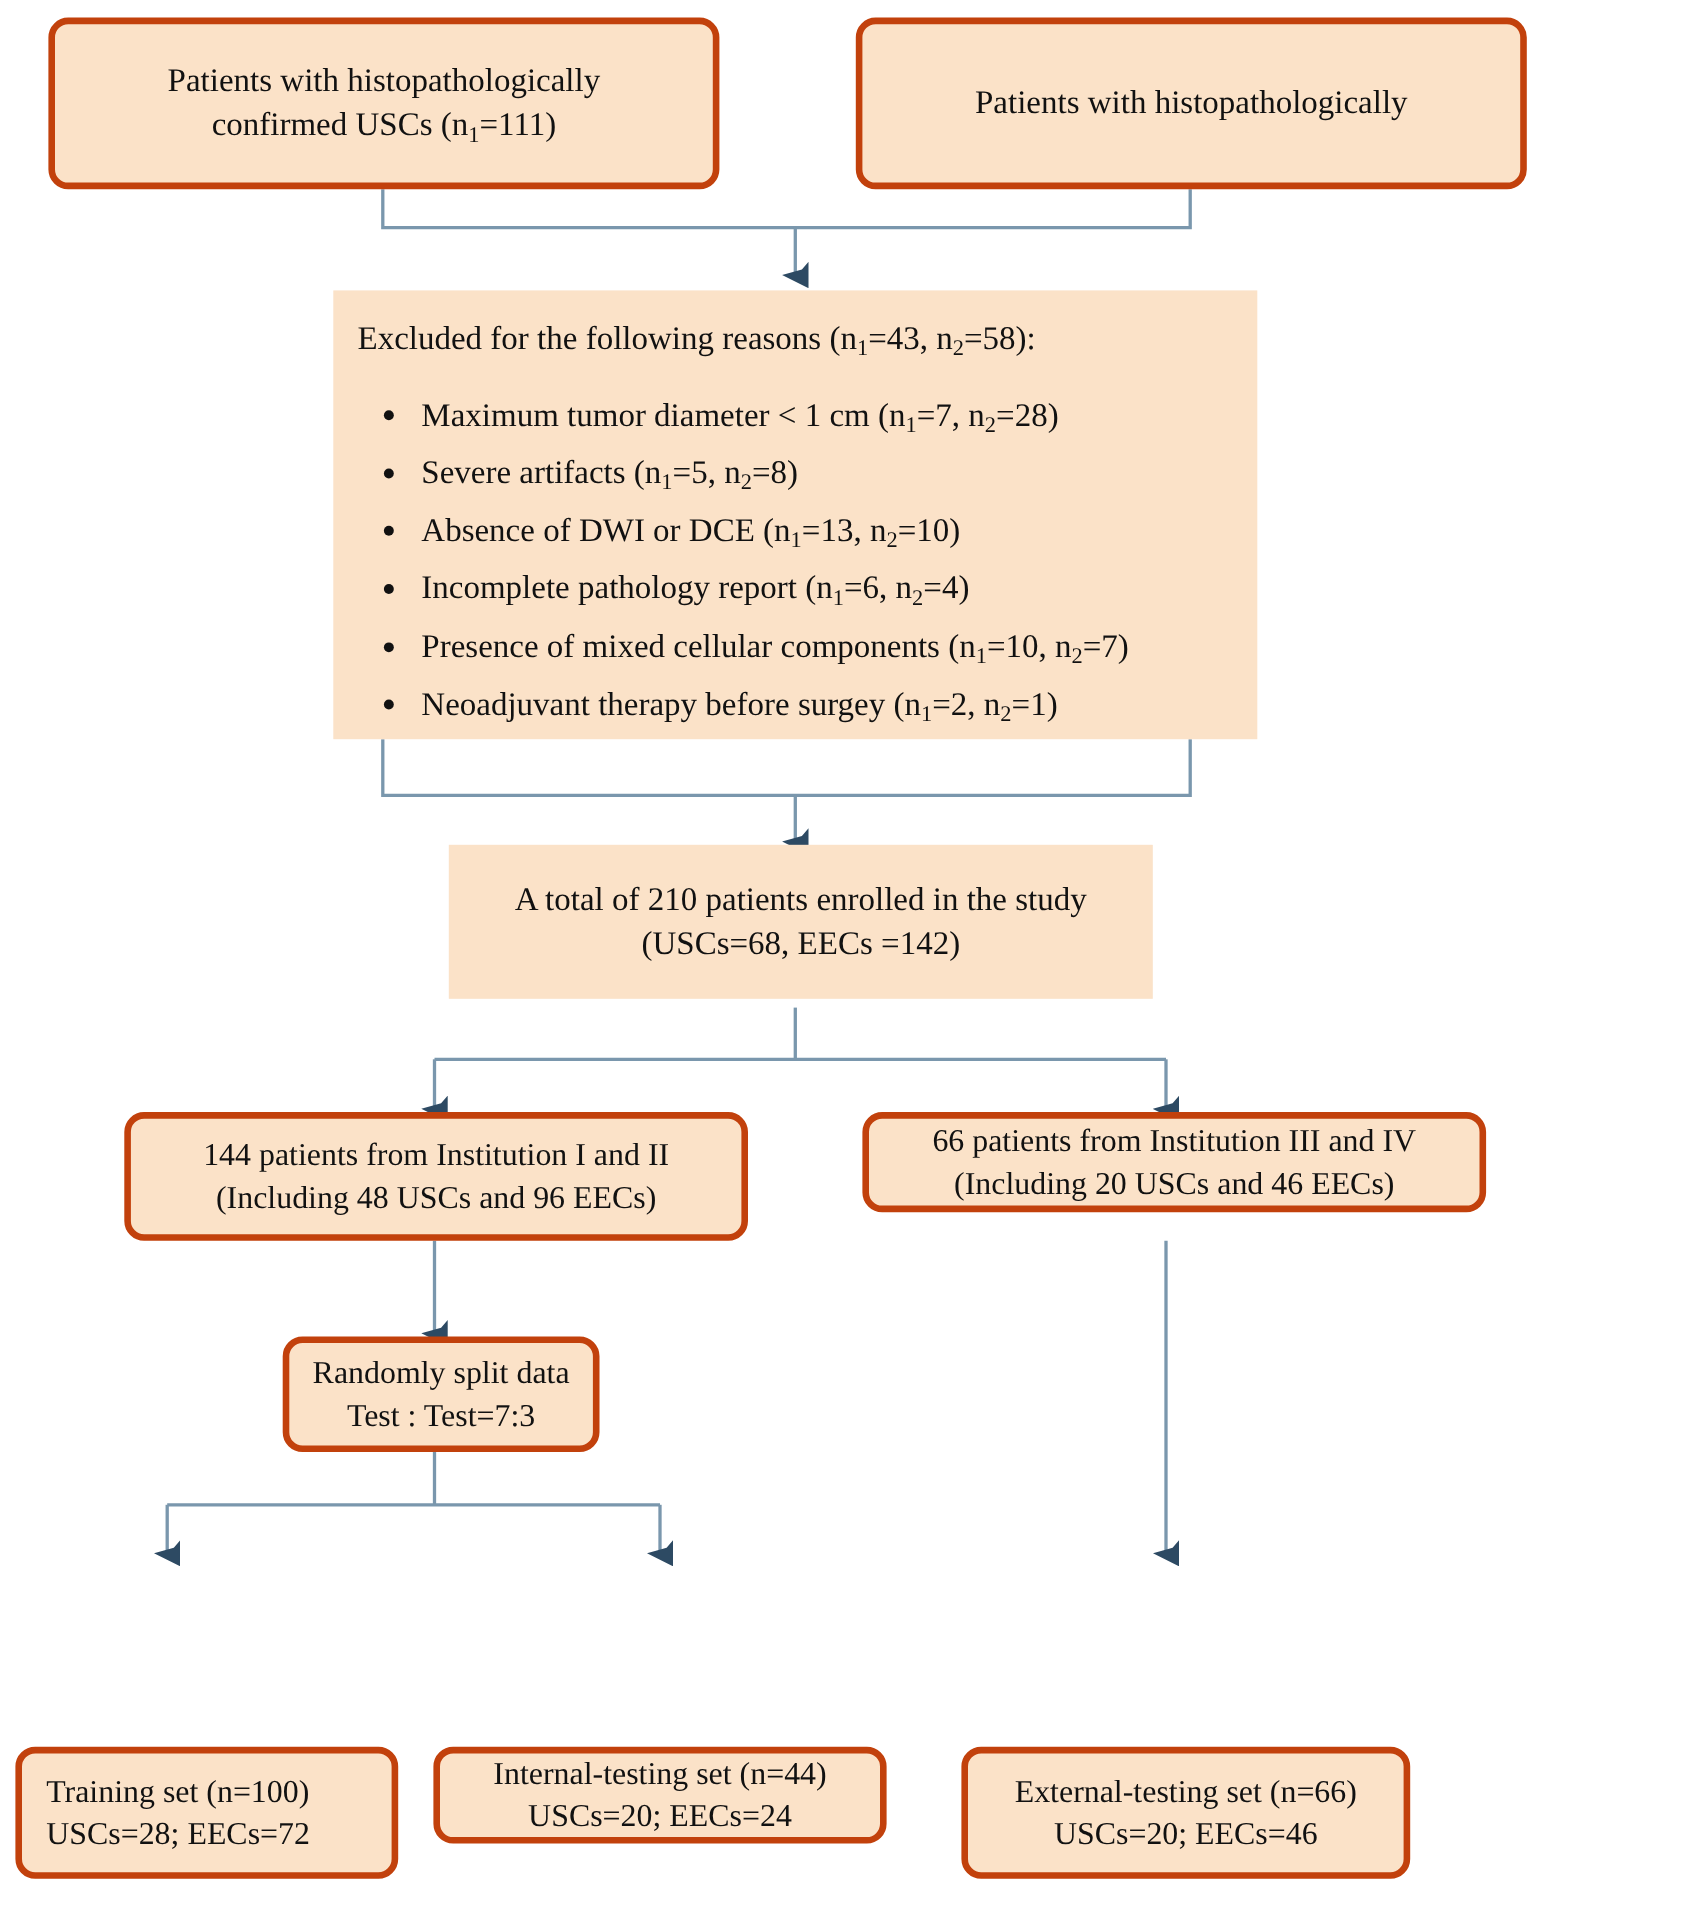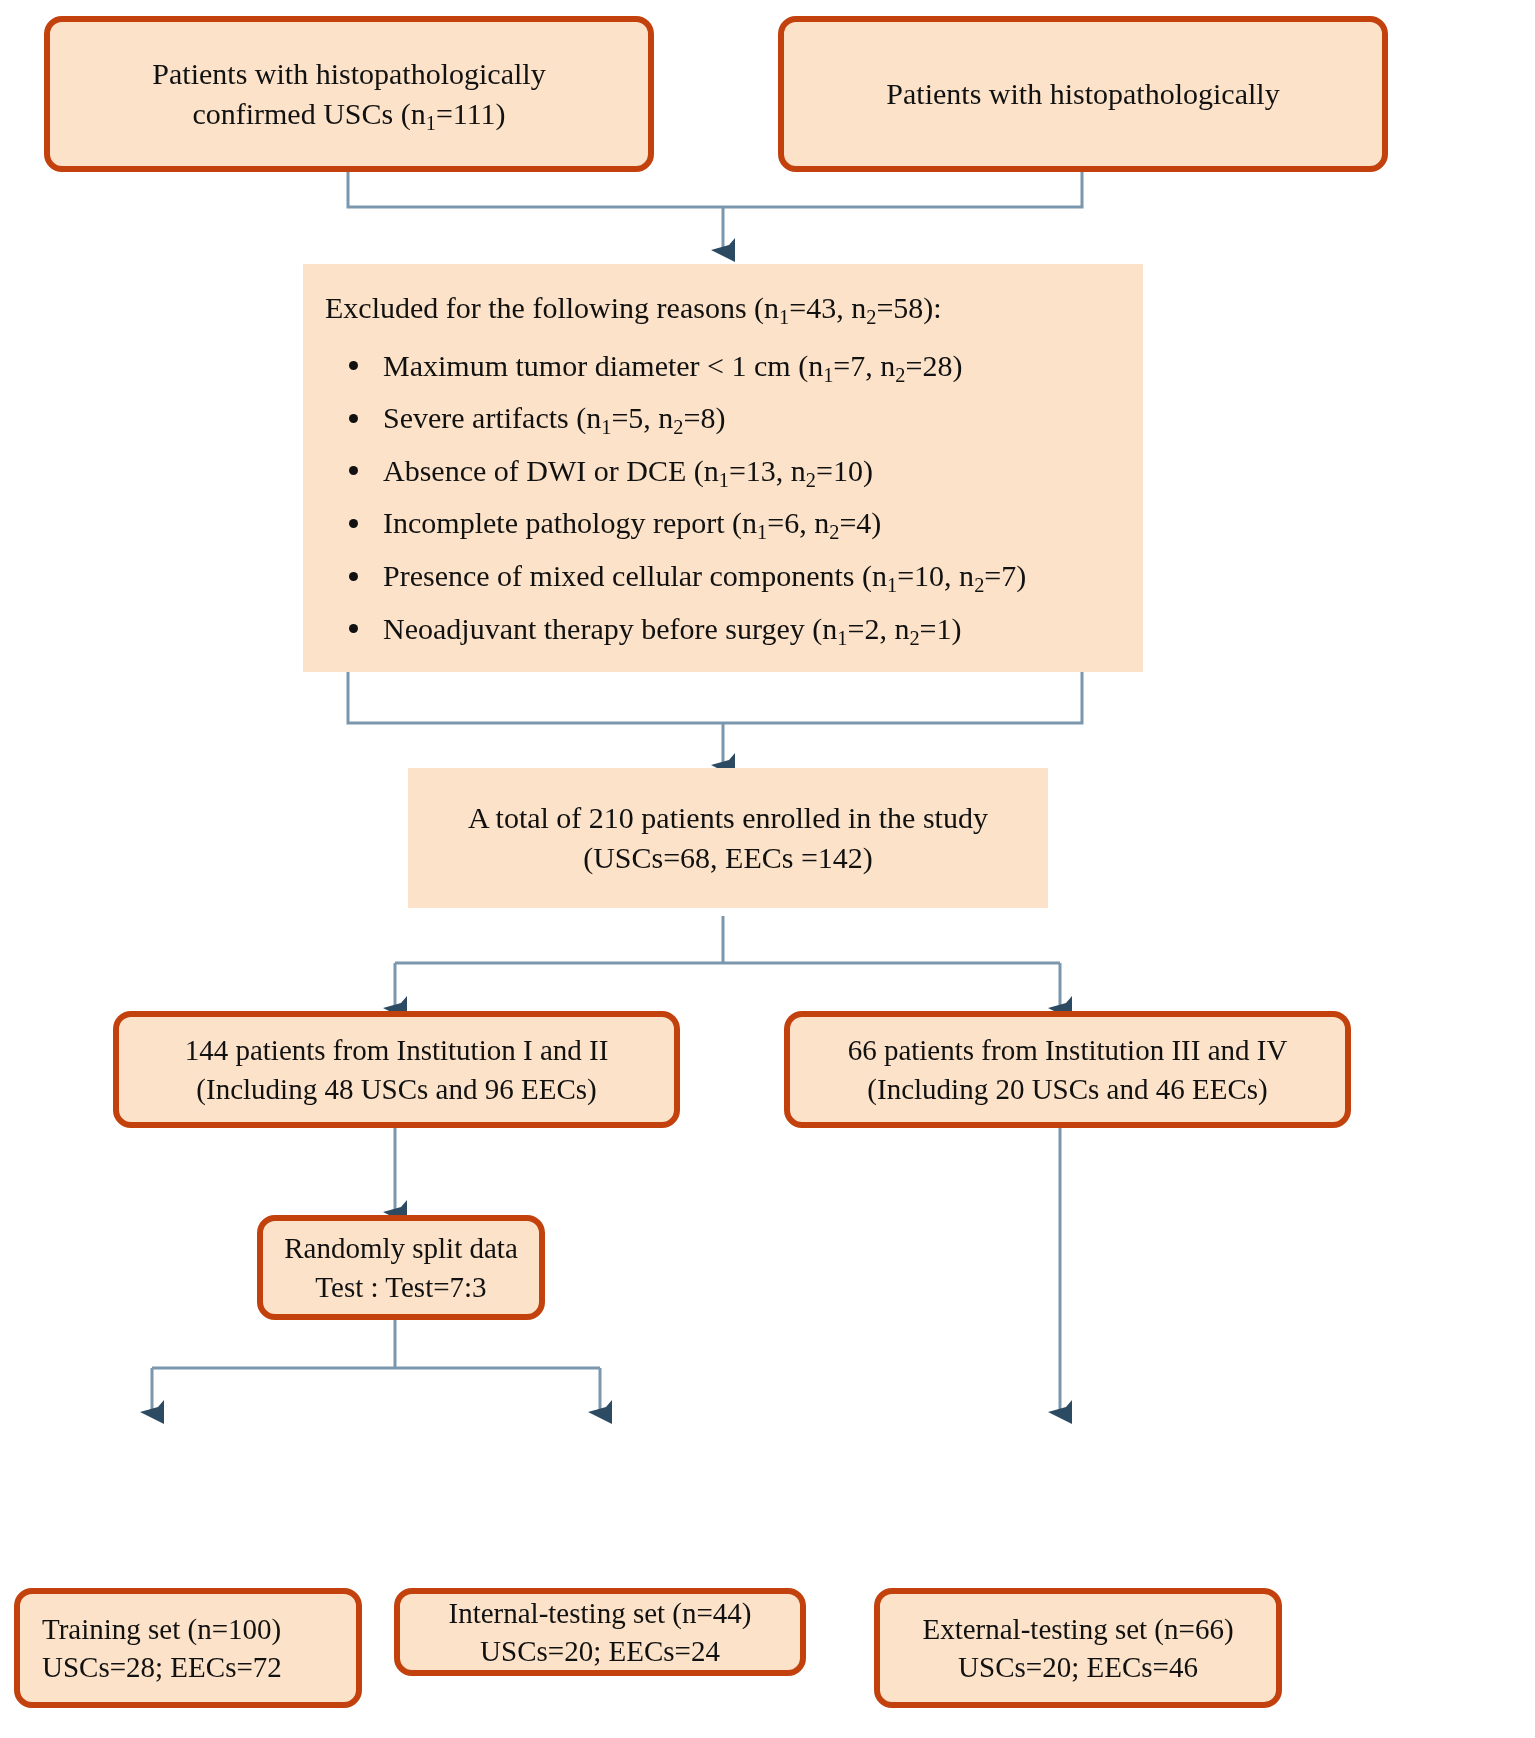--- a/index.html
+++ b/index.html
@@ -60,21 +60,21 @@
   }
   
   #excluded-box {
     align-items: flex-start;
     justify-content: flex-start;
     text-align: left;
     padding: 24px 30px 16px 22px;
   }
   #excluded-box .heading {
     display: block;
-    margin-bottom: 18px;
+    margin-bottom: 30px;
     white-space: nowrap;
   }
   #excluded-box ul {
     margin: 0;
     padding: 0 0 0 58px;
     list-style: none;
   }
   #excluded-box li {
     position: relative;
     margin: 0 0 13px 0;
@@ -154,21 +154,21 @@
   <div class="node plain f30" id="enrolled-box" style="left:408px; top:768px; width:640px; height:140px;">
     <span class="line">A total of 210 patients enrolled in the study</span>
     <span class="line">(USCs=68, EECs =142)</span>
   </div>
 
   <div class="node rounded f29" id="inst-i-ii-box" style="left:113px; top:1011px; width:567px; height:117px;">
     <span class="line">144 patients from Institution I and II</span>
     <span class="line">(Including 48 USCs and 96 EECs)</span>
   </div>
 
-  <div class="node rounded f29" id="inst-iii-iv-box" style="left:784px; top:1011px; width:567px; height:117px;">
+  <div class="node rounded f29" id="inst-iii-iv-box" style="left:784px; top:1011px; width:567px; height:91px;">
     <span class="line">66 patients from Institution III and IV</span>
     <span class="line">(Including 20 USCs and 46 EECs)</span>
   </div>
 
   <div class="node rounded f29" id="split-box" style="left:257px; top:1215px; width:288px; height:105px;">
     <span class="line">Randomly split data</span>
     <span class="line">Test : Test=7:3</span>
   </div>
 
   <div class="node rounded f29" id="training-box" style="left:14px; top:1588px; width:348px; height:120px; align-items:flex-start; padding-left:22px; text-align:left;">

